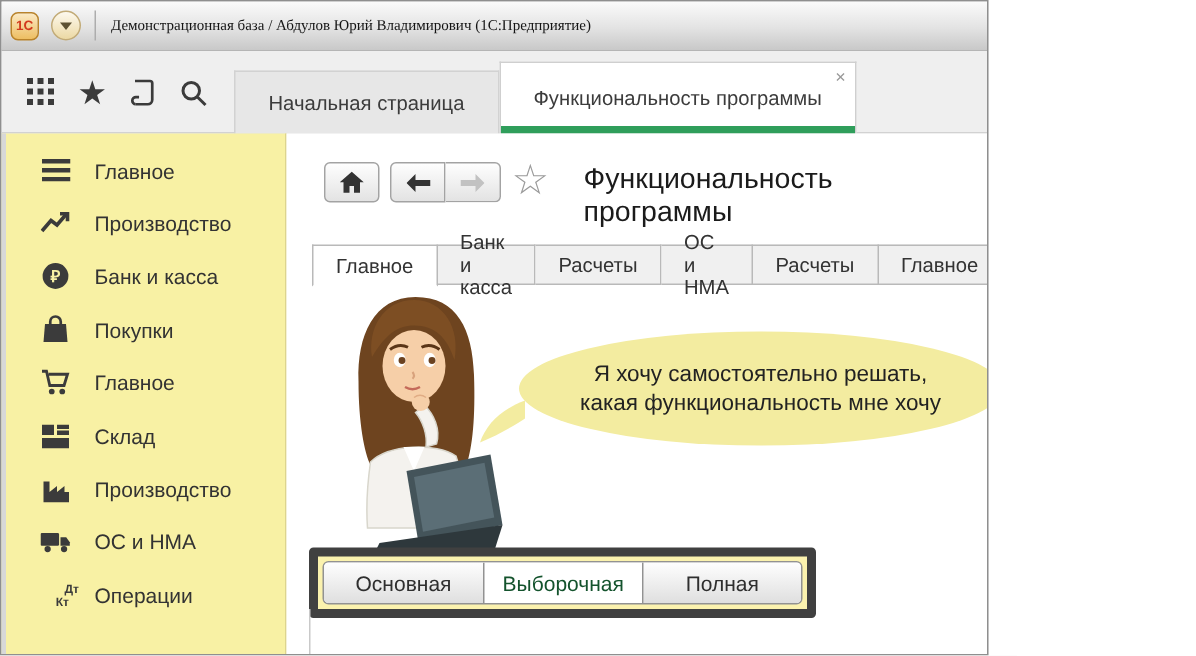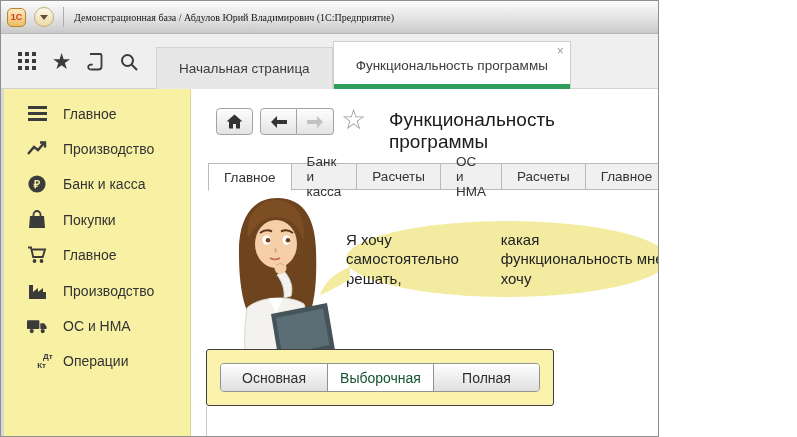--- a/index.html
+++ b/index.html
@@ -57,26 +57,26 @@
   .ctab { position:relative; height:27px; padding:0 15px; display:flex; align-items:center; font-size:13.5px; color:#333;
     background:#f0f0f0; border:1px solid #b9b9b9; border-left:none; }
   .ctab:first-child { border-left:1px solid #b9b9b9; }
   .ctab.active { background:#fff; border-bottom:1px solid #fff; margin-bottom:-1px; height:28px; }
 
   
   .figure { position:absolute; left:22px; top:103px; width:128px; height:180px; }
 
   
   .bubble { position:absolute; left:155px; top:132px; width:322px; height:76px; background:#f3eca0; border-radius:50%;
-    display:flex; flex-direction:row; align-items:center; justify-content:center; }
+    display:flex; flex-direction:column; align-items:center; justify-content:center; }
   .bubble .line { font-size:15px; color:#222; line-height:1.3; }
   .bubble-tail { position:absolute; left:-26px; top:42px; }
 
   
-  .mode-wrap { position:absolute; left:15px; top:260px; padding:13px; background:#fbf2ae; border:1px solid #404040; border-radius:3px; }
+  .mode-wrap { position:absolute; left:15px; top:276px; padding:3px; background:#fbf2ae; border:6px solid #404040; border-radius:3px; }
   .seg { display:flex; border:1px solid #929292; border-radius:4px; overflow:hidden; background:#fff; }
   .seg .mode-btn { width:106px; height:27px; border:none; border-left:1px solid #929292; font-family:inherit;
     font-size:14px; color:#2f2f2f; background:linear-gradient(to bottom,#fefefe,#dfdfdf); cursor:pointer; }
   .seg .mode-btn:first-child { border-left:none; }
   .seg .mode-btn.selected { background:#ffffff; color:#14532d; }
 
   .panel-line { position:absolute; left:15px; top:317px; bottom:0; width:1px; background:#c9c9c9; }
 </style>
 </head>
 <body>
@@ -174,20 +174,31 @@
     </div>
     <div class="side-item">
       <span class="side-ico">
         <svg width="20" height="18" viewBox="0 0 20 18">
             <path d="M1,1.5 h3 l2.2,9.5 h9.5 l2.3,-7.5 h-12.5" fill="none" stroke="currentColor" stroke-width="1.9"></path>
             <circle cx="7.5" cy="15" r="1.9" fill="currentColor"></circle>
             <circle cx="14.5" cy="15" r="1.9" fill="currentColor"></circle>
           </svg>
       </span>
         <span>Главное</span>
+    </div>
+    <div class="side-item">
+      <span class="side-ico">
+        <svg width="18" height="16" viewBox="0 0 18 16" fill="currentColor">
+            <rect x="0" y="0" width="8" height="7"></rect>
+            <rect x="10" y="0" width="8" height="3"></rect>
+            <rect x="10" y="4" width="8" height="3"></rect>
+            <rect x="0" y="9" width="18" height="7"></rect>
+          </svg>
+      </span>
+        <span>Склад</span>
     </div>
     <div class="side-item">
       <span class="side-ico">
         <svg width="19" height="17" viewBox="0 0 19 17" fill="currentColor">
             <path d="M1,17 V3 h4 v7 l5,-4 v4 l5,-4 v4 h3 v7 Z"></path>
           </svg>
       </span>
         <span>Производство</span>
     </div>
     <div class="side-item">

